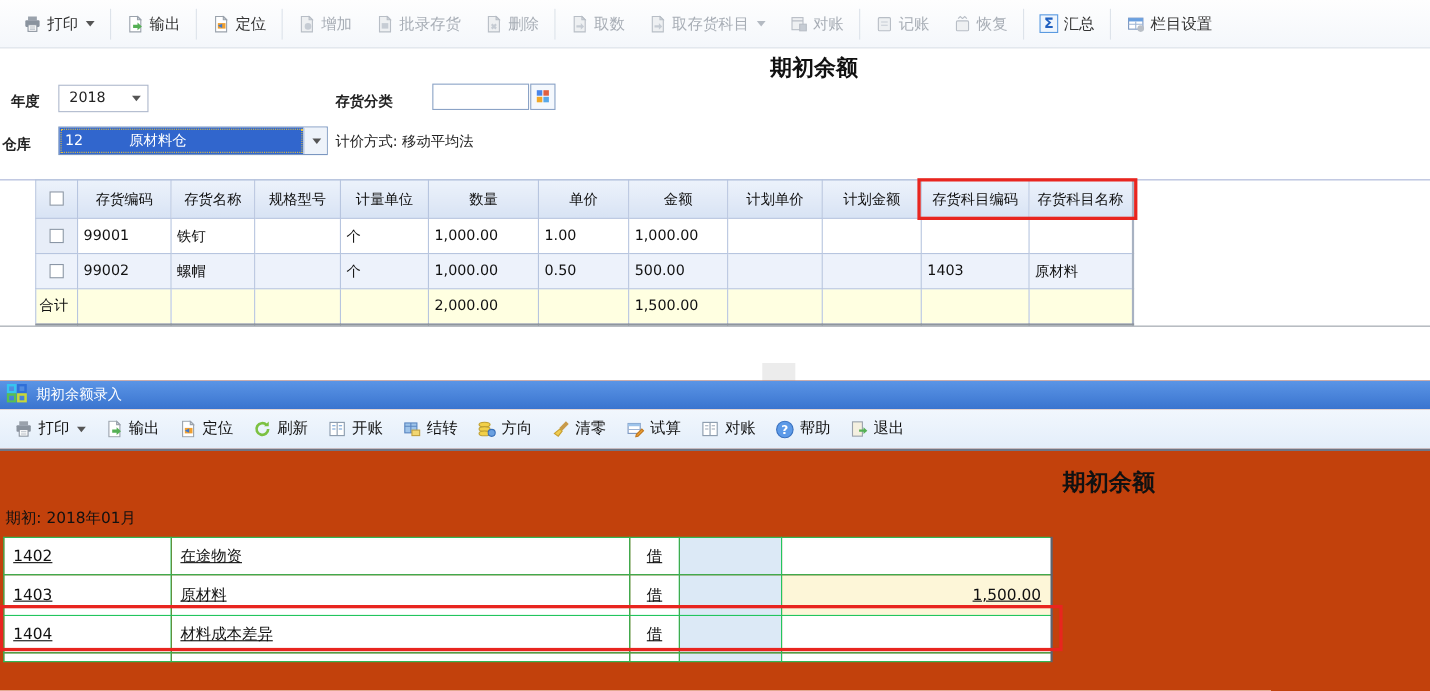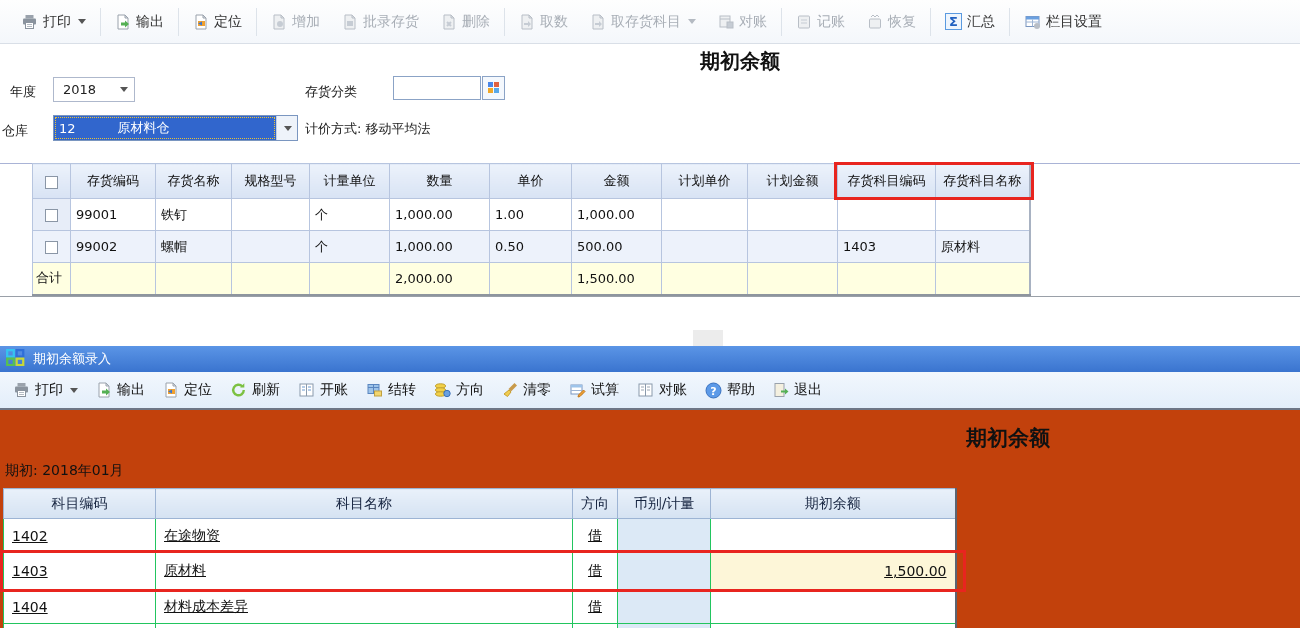--- a/index.html
+++ b/index.html
@@ -17,21 +17,21 @@
   .sep { width: 1px; height: 28px; background: #dde3ea; margin: 0 3px; }
   .caret { width: 0; height: 0; border-left: 4px solid transparent; border-right: 4px solid transparent;
     border-top: 5px solid #555; margin-left: 2px; }
   .disabled .caret { border-top-color: #b4bac2; }
   .ticon { display: inline-flex; }
   .sigma-box { display: inline-flex; align-items: center; justify-content: center; width: 17px; height: 17px;
     border: 1px solid #5a9ae0; background: #eef5fd; color: #2060c0; font-weight: bold; font-size: 13px; }
 
   .page-title-top { position: absolute; left: 640px; top: 48px; width: 200px; text-align: center;
     font-size: 20px; font-weight: bold; color: #111; }
-  .flabel { position: absolute; font-size: 13px; color: #222; }
+  .flabel { position: absolute; font-size: 13px; color: #222; font-weight: bold; }
   .year-select { position: absolute; left: 53px; top: 77px; width: 82px; height: 25px;
     border: 1px solid #aeb8cc; background: #fff; display: flex; align-items: center;
     padding: 0 6px 0 9px; font-size: 13px; cursor: pointer; }
   .year-select .caret { margin-left: auto; }
   .cat-input { position: absolute; left: 393px; top: 76px; width: 88px; height: 24px;
     border: 1px solid #8ba3c6; background: #fff; font-size: 13px; padding: 0 4px;
     font-family: inherit; }
   .cat-btn { position: absolute; left: 482px; top: 76px; width: 23px; height: 24px;
     border: 1px solid #8ba3c6; background: #f4f8fd; display: flex; align-items: center;
     justify-content: center; cursor: pointer; }
@@ -512,27 +512,20 @@
 
     <table class="grid2">
       <colgroup>
         <col style="width:152px">
           <col style="width:417px">
           <col style="width:45px">
           <col style="width:93px">
           <col style="width:245px">
       </colgroup>
       <tbody>
-          <tr>
-        <th>科目编码</th>
-        <th>科目名称</th>
-        <th>方向</th>
-        <th>币别/计量</th>
-        <th>期初余额</th>
-      </tr>
       <tr class="r1">
         <td>1402</td>
         <td>在途物资</td>
         <td class="dir">借</td>
         <td class="cur"></td>
         <td class="bal"></td>
       </tr>
       <tr class="r2">
         <td>1403</td>
         <td>原材料</td>

